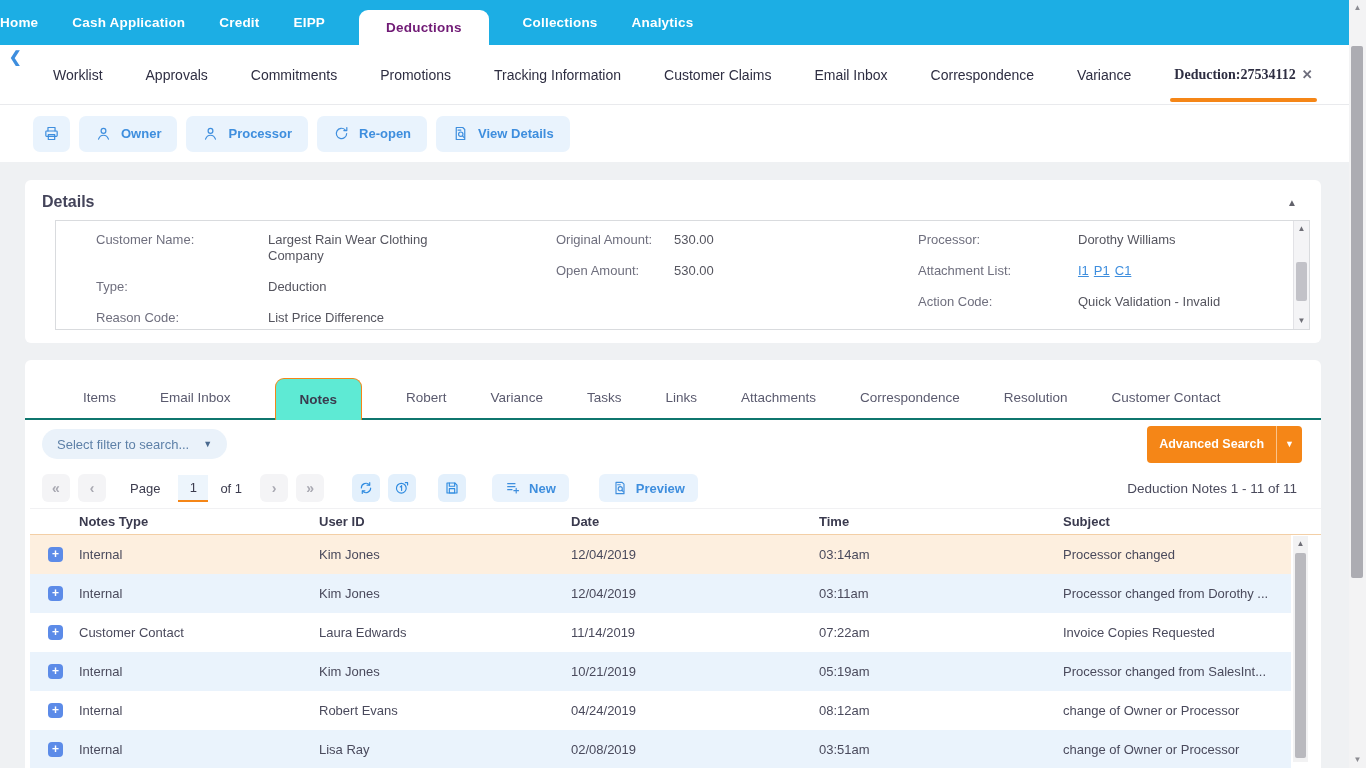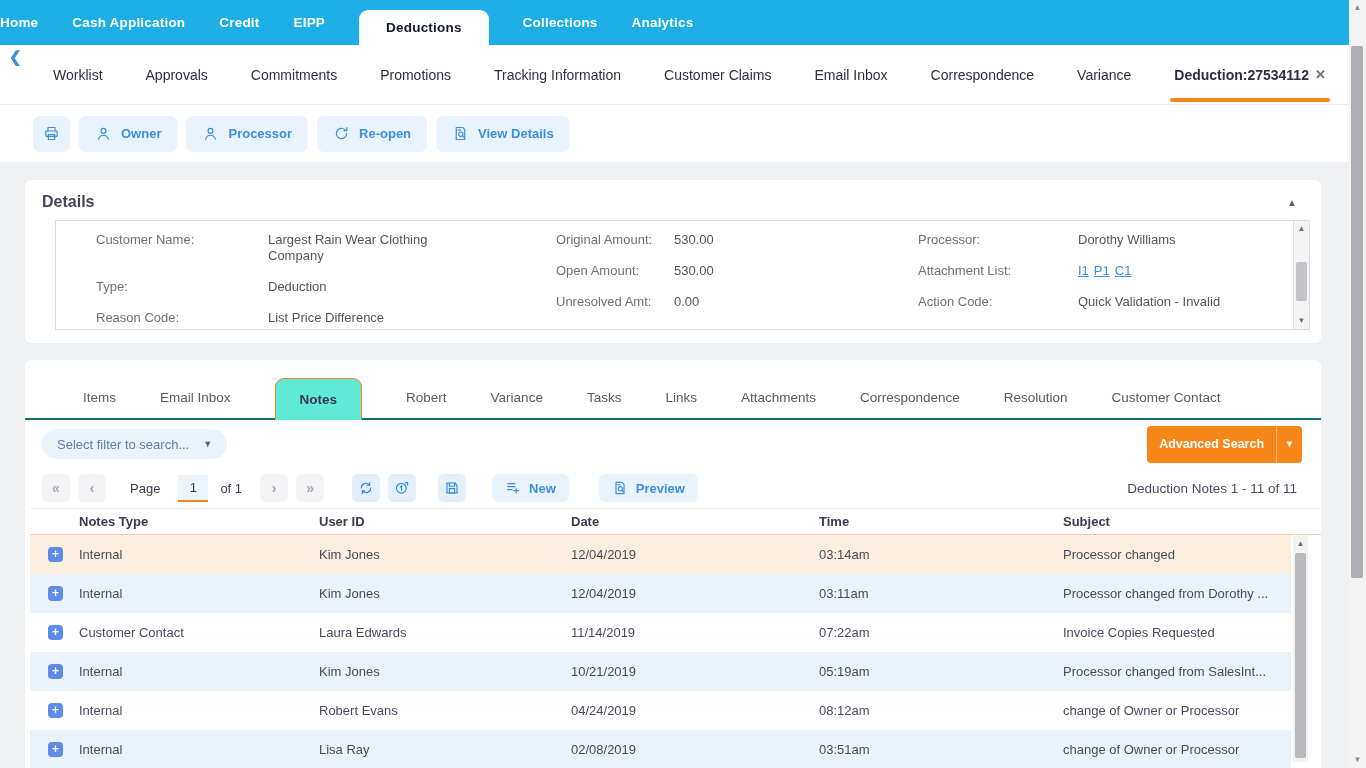--- a/index.html
+++ b/index.html
@@ -3,27 +3,27 @@
 <meta charset="utf-8">
 <style>
   * { margin:0; padding:0; box-sizing:border-box; }
   body { font-family:"Liberation Sans", sans-serif; background:#fff; }
   .app { position:relative; width:1366px; height:768px; overflow:hidden; background:#EFF1F3; }
   .content { position:absolute; left:0; top:0; width:1349px; height:768px; overflow:hidden; background:#EFF1F3; }
 
   
   .main-nav { height:45px; background:#1CAEE4; display:flex; align-items:center; gap:34px; }
   .nav-item { color:#fff; font-size:13.5px; font-weight:600; letter-spacing:.2px; cursor:pointer; }
-  .nav-item.active { align-self:flex-end; height:35px; background:#fff; color:#0f172a; border-radius:9px 9px 0 0; display:flex; align-items:center; padding:0 27px; }
+  .nav-item.active { align-self:flex-end; height:35px; background:#fff; color:#701a75; border-radius:9px 9px 0 0; display:flex; align-items:center; padding:0 27px; }
 
   
   .sub-nav { position:relative; height:60px; background:#fff; border-bottom:1px solid #E9EAED; display:flex; align-items:center; gap:43px; padding-left:53px; }
   .back-chevron { position:absolute; left:9px; top:3px; color:#3E8EDE; font-size:15px; font-weight:bold; cursor:pointer; }
   .subnav-item { color:#2E2E42; font-size:14px; font-weight:500; cursor:pointer; white-space:nowrap; }
-  .subnav-item.doc-tab { position:relative; height:100%; display:flex; align-items:center; font-weight:600; }
+  .subnav-item.doc-tab { position:relative; height:100%; display:flex; align-items:center; font-weight:600;font-family:Liberation Serif, serif; }
   .subnav-item.doc-tab::after { content:""; position:absolute; left:-4px; right:-4px; bottom:2px; height:4px; background:#F58617; border-radius:2px; }
   .doc-tab .close-x { margin-left:6px; color:#6E6E7C; font-size:13px; font-weight:700; }
 
   
   .toolbar { height:57px; background:#fff; display:flex; align-items:center; gap:9px; padding-left:33px; }
   .tool-btn { height:36px; background:#E9F3FD; border:none; border-radius:7px; color:#3E8EDE; font-family:inherit; font-size:13px; font-weight:600; display:flex; align-items:center; gap:9px; padding:0 16px; cursor:pointer; }
   .tool-btn.icon-only { width:37px; padding:0; justify-content:center; }
   .tool-btn svg { width:17px; height:17px; }
 
   
@@ -198,24 +198,20 @@
             </div>
           <div class="f-col f-col2">
               <div class="f-row">
                 <span class="f-label">Original Amount:</span>
                 <span class="f-value">530.00</span>
               </div>
               <div class="f-row">
                 <span class="f-label">Open Amount:</span>
                 <span class="f-value">530.00</span>
               </div>
-              <div class="f-row">
-                <span class="f-label">Unresolved Amt:</span>
-                <span class="f-value">0.00</span>
-              </div>
             </div>
           <div class="f-col f-col3">
               <div class="f-row">
                 <span class="f-label">Processor:</span>
                 <span class="f-value">Dorothy Williams</span>
               </div>
               <div class="f-row">
                 <span class="f-label">Attachment List:</span>
                 <span class="f-links">
                   <span>I1</span>

